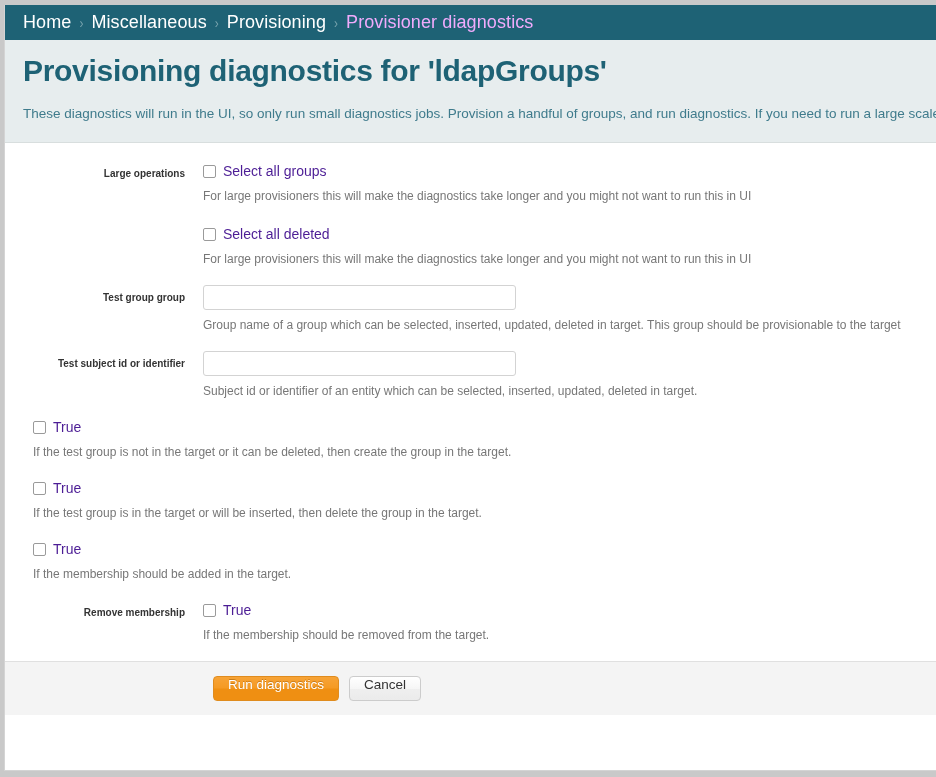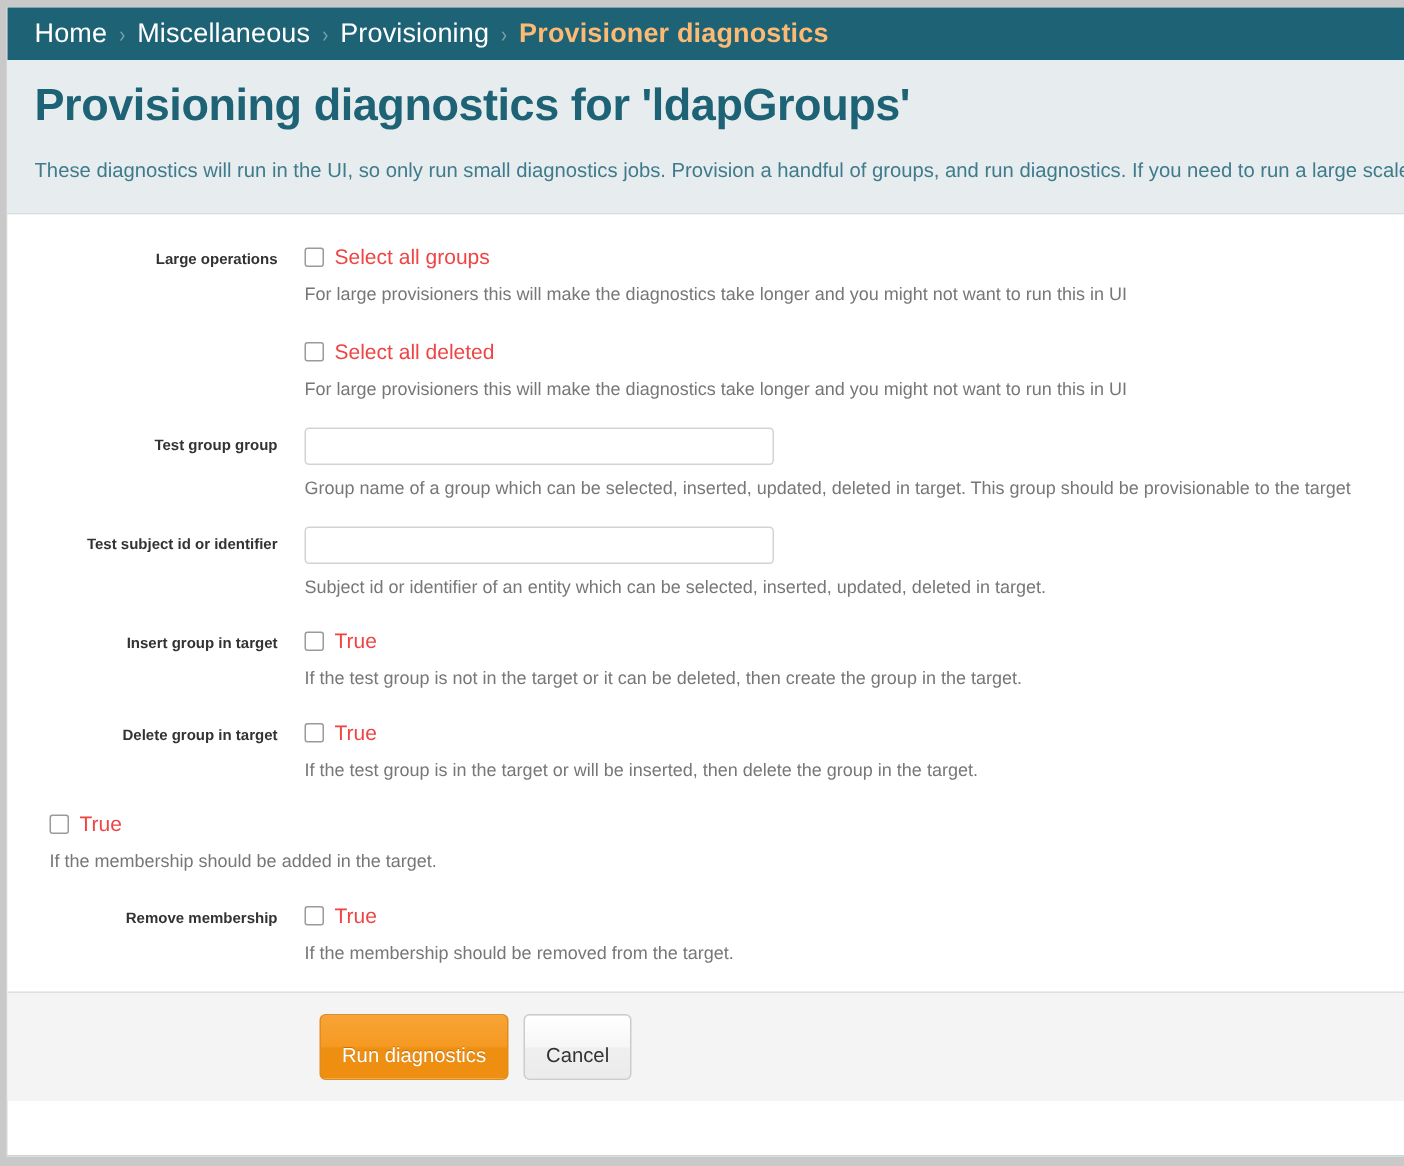--- a/index.html
+++ b/index.html
@@ -40,22 +40,21 @@
     padding: 0 18px;
     white-space: nowrap;
   }
   .crumb {
     color: #ffffff;
     font-size: 18px;
     text-decoration: none;
     letter-spacing: .1px;
   }
   .crumb.current {
-    color: #fdba74;
-    font-weight: bold;
+    color: #f0abfc;
   }
   .crumb-sep {
     color: #79a4ae;
     font-size: 12px;
     margin: 0 8px;
     transform: scaleY(1.25);
     display: inline-block;
   }
 
   
@@ -126,21 +125,21 @@
     border-radius: 2px;
     background: #ffffff;
     cursor: pointer;
     flex: 0 0 auto;
   }
   .cbox:checked {
     background: #4a4a4a;
   }
   .check-label {
     font-size: 14px;
-    color: #ef4444;
+    color: #4c1d95;
     cursor: pointer;
     line-height: 16px;
   }
   .help-text {
     margin: 7px 0 0 0;
     font-size: 12px;
     line-height: 16px;
     color: #777777;
     white-space: nowrap;
   }
@@ -168,21 +167,21 @@
     padding: 14px 18px;
     display: flex;
     align-items: center;
     gap: 10px;
   }
   .footer-spacer { width: 180px; flex: 0 0 180px; }
 
   .btn {
     font-family: "Liberation Sans", sans-serif;
     font-size: 13.5px;
-    padding: 19px 14px 7px 14px;
+    padding: 0 14px 7px 14px;
     border-radius: 4px;
     cursor: pointer;
     line-height: 16px;
   }
   .btn-primary {
     color: #ffffff;
     border: 1px solid #e08c1e;
     background: linear-gradient(to bottom, #f7a336 0%, #f59a23 48%, #ef8f12 52%, #ef8f12 100%);
     text-shadow: 0 -1px 0 rgba(140,80,0,.45);
     font-weight: normal;
@@ -235,33 +234,31 @@
       </div>
       <div class="form-row">
         <div class="row-label">Test group group</div>
         <div class="row-control"><input type="text" class="text-input" placeholder="" style=""><p class="help-text">Group name of a group which can be selected, inserted, updated, deleted in target. This group should be provisionable to the target</p></div>
       </div>
       <div class="form-row">
         <div class="row-label">Test subject id or identifier</div>
         <div class="row-control"><input type="text" class="text-input" placeholder="" style=""><p class="help-text">Subject id or identifier of an entity which can be selected, inserted, updated, deleted in target.</p></div>
       </div>
       <div class="form-row">
-        <div class="row-label">Insert group in target</div>
         <div class="row-control">
           <div class="sub-group">
             <div class="check-line">
               <input type="checkbox" class="cbox" id="cb-3-0" style="">
               <label class="check-label" for="cb-3-0">True</label>
             </div>
             <p class="help-text">If the test group is not in the target or it can be deleted, then create the group in the target.</p>
           </div>
         </div>
       </div>
       <div class="form-row">
-        <div class="row-label">Delete group in target</div>
         <div class="row-control">
           <div class="sub-group">
             <div class="check-line">
               <input type="checkbox" class="cbox" id="cb-4-0" style="">
               <label class="check-label" for="cb-4-0">True</label>
             </div>
             <p class="help-text">If the test group is in the target or will be inserted, then delete the group in the target.</p>
           </div>
         </div>
       </div>

